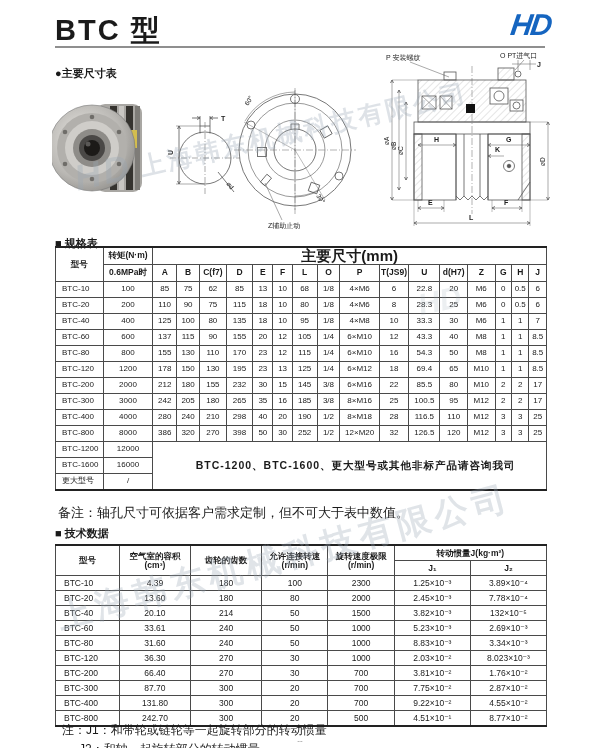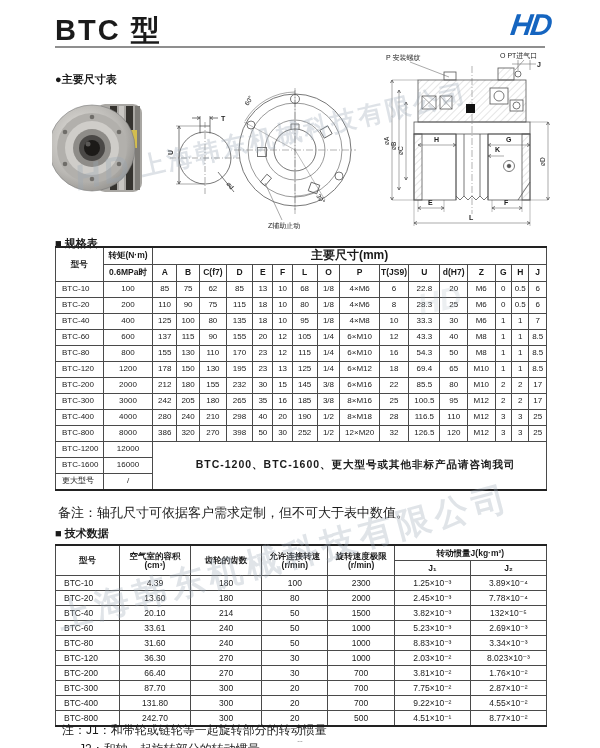--- a/index.html
+++ b/index.html
@@ -5,41 +5,41 @@
   html,body{margin:0;padding:0;background:#e8e8e8}
   .page{position:relative;width:600px;height:748px;background:#fff;margin:0 auto;
         font-family:"Liberation Sans","DejaVu Sans",sans-serif;color:#1a1a1a;overflow:hidden}
   
   .title{position:absolute;left:55px;top:11px;font-size:29px;font-weight:bold;letter-spacing:2px}
   .title-rule{position:absolute;left:55px;top:46px;width:490px;height:2px;background:#8f8f8f}
   .logo{position:absolute;right:50px;top:8px;font-size:30px;font-weight:bold;font-style:italic;
         color:#1565c0;transform:skewX(-8deg);letter-spacing:-2px}
   
   .section-label{position:absolute;font-size:11px;font-weight:bold}
-  .lbl-dims{left:55px;top:72px}
+  .lbl-dims{left:55px;top:66px}
   .lbl-spec{left:55px;top:236px}
   .lbl-tech{left:55px;top:526px}
   
   .draw{position:absolute}
   .draw text{font-family:"Liberation Sans","DejaVu Sans",sans-serif;fill:#222}
   
   .wm{position:absolute;color:#9aa8b6;font-weight:bold;pointer-events:none;white-space:nowrap;z-index:9}
   .wm1{left:75px;top:158px;font-size:25px;opacity:.32;transform:rotate(-13deg);transform-origin:left center;letter-spacing:3px}
   .wm1 .wm-logo{font-size:36px;font-style:italic;margin-right:8px;color:#9aa8b6}
   .wm2{left:58px;top:595px;font-size:34px;opacity:.30;transform:rotate(-15deg);transform-origin:left center;letter-spacing:5px}
   .wm3{left:418px;top:284px;font-size:30px;font-style:italic;opacity:.18;transform:rotate(-13deg)}
   
   table{border-collapse:collapse;width:100%;table-layout:fixed}
   .spec-wrap{position:absolute;left:55px;top:246px;width:492px;z-index:2}
   .spec{border-top:2px solid #222;border-bottom:2px solid #222}
   .spec th,.spec td{border:1px solid #4a4a4a;text-align:center;font-size:8px;padding:0;height:15px;
                     line-height:1.05;white-space:nowrap;overflow:hidden}
   .spec thead tr{height:17px}
   .spec th{font-weight:bold;font-size:8.5px}
-  .spec .hd-big{font-size:12px}
+  .spec .hd-big{font-size:15px}
   .spec td.model{text-align:left;padding-left:6px}
   .spec td.consult{font-size:10.5px;text-align:center;padding-left:12px;font-weight:bold;letter-spacing:1px}
   .remark{position:absolute;left:58px;top:504px;font-size:13px;z-index:2}
   .tech-wrap{position:absolute;left:55px;top:544px;width:492px;z-index:2}
   .tech{border-top:2px solid #222;border-bottom:2px solid #222}
   .tech th,.tech td{border:1px solid #4a4a4a;text-align:center;font-size:8.5px;padding:0;height:14px;line-height:1.05}
   .tech th{font-weight:bold}
   .tech td.model{text-align:left;padding-left:8px}
   .notes{position:absolute;left:62px;top:721px;font-size:12px;line-height:1.55;z-index:2}
   .notes .note2{margin-left:17px}

